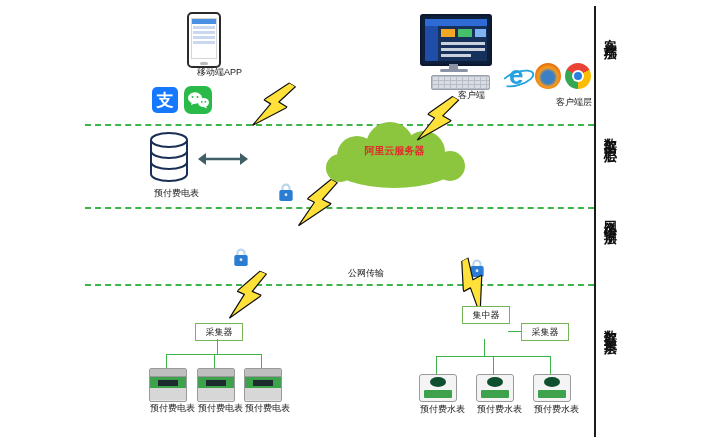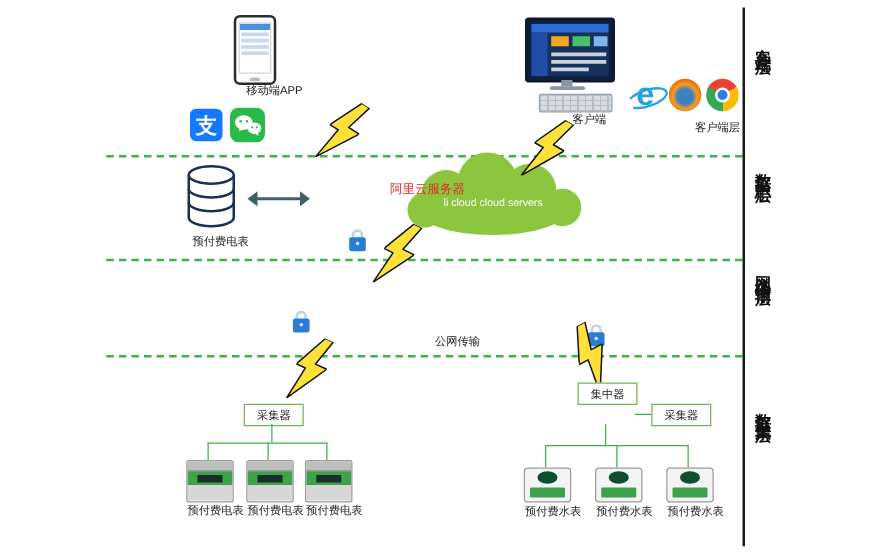--- a/index.html
+++ b/index.html
@@ -41,21 +41,21 @@
            border-left-color:transparent;transform:rotate(-18deg);}
   .ff{position:absolute;left:535px;top:63px;width:26px;height:26px;border-radius:50%;
       background:radial-gradient(circle at 50% 55%, #3b7fc4 0 32%, #f79b1d 50%, #e3670b 75%, #cf4a08 100%);}
   .cr{position:absolute;left:565px;top:63px;width:26px;height:26px;border-radius:50%;
       background:conic-gradient(from -60deg, #ea4335 0 120deg, #fbbc05 120deg 240deg, #34a853 240deg 360deg);}
   .cr-ring{position:absolute;inset:7px;background:#fff;border-radius:50%;}
   .cr-core{position:absolute;inset:9px;background:#2a7de1;border-radius:50%;}
   
   .cloud{position:absolute;}
   .cloud svg{position:absolute;inset:0;width:100%;height:100%;}
-  .cloud-title{position:absolute;left:0;right:0;top:26px;font-size:10px;font-weight:400;color:#e02b2b;}
+  .cloud-title{position:absolute;left:0;right:0;top:26px;text-align:center;font-size:10px;font-weight:700;color:#e02b2b;}
   .cloud-sub{position:absolute;left:0;right:0;top:39px;text-align:center;font-size:8.5px;color:#fff;}
   .inet-title{position:absolute;left:0;right:0;top:32px;text-align:center;font-size:11px;font-weight:700;
               font-family:"DejaVu Sans Mono",monospace;color:#17381d;}
   
   .db{position:absolute;left:146px;top:131px;width:46px;height:52px;}
   .dblarrow{position:absolute;left:197px;top:152px;width:52px;height:14px;}
   
   .lock{position:absolute;width:16px;height:21px;}
   .bolt{position:absolute;width:24px;height:56px;}
   
@@ -147,21 +147,20 @@
       <g fill="#8cc63f">
         <ellipse cx="82" cy="48" rx="62" ry="22"></ellipse>
         <circle cx="45" cy="38" r="20"></circle>
         <circle cx="78" cy="28" r="24"></circle>
         <circle cx="112" cy="34" r="21"></circle>
         <circle cx="138" cy="48" r="15"></circle>
         <circle cx="28" cy="50" r="14"></circle>
       </g>
     </svg>
     <div class="cloud-title">阿里云服务器</div>
-    <div class="cloud-sub">li cloud  cloud servers</div>
   </div>
 
   <div class="db">
     <svg viewBox="0 0 46 52">
       <path d="M5 9 v34 a18 7 0 0 0 36 0 v-34" fill="#fff" stroke="#1a2f55" stroke-width="2"></path>
       <ellipse cx="23" cy="9" rx="18" ry="7" fill="#fff" stroke="#1a2f55" stroke-width="2"></ellipse>
       <path d="M5 20 a18 7 0 0 0 36 0" fill="none" stroke="#1a2f55" stroke-width="2"></path>
       <path d="M5 31 a18 7 0 0 0 36 0" fill="none" stroke="#1a2f55" stroke-width="2"></path>
     </svg>
   </div>

